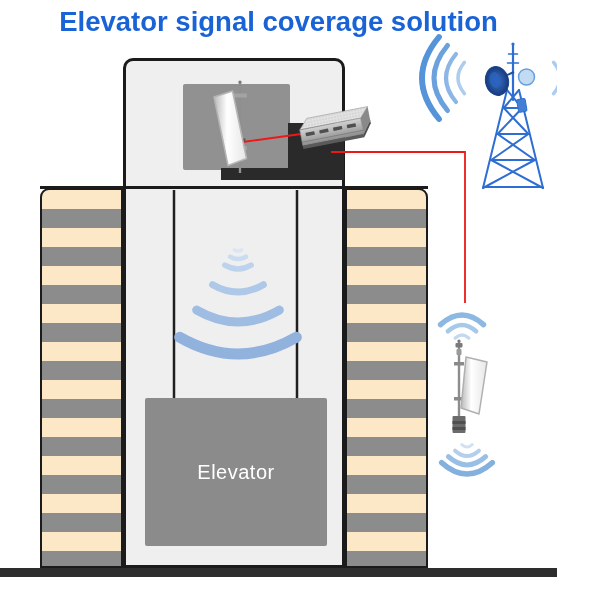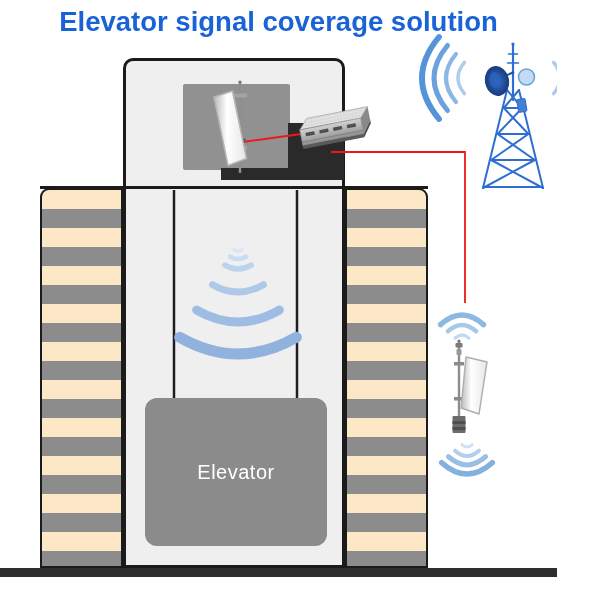--- a/index.html
+++ b/index.html
@@ -24,21 +24,21 @@
     background:#efefef;border:3px solid #1b1b1b;border-radius:10px 10px 0 0;z-index:1;
   }
   .top-edge{
     position:absolute;left:40px;top:186px;width:388px;height:3px;background:#1b1b1b;z-index:2;
   }
   .ground{
     position:absolute;left:0;top:568px;width:600px;height:9px;background:#2d2d2d;z-index:2;
   }
   .car{
     position:absolute;left:145px;top:398px;width:182px;height:148px;background:#8b8b8b;
-    border-radius:12px;display:flex;align-items:center;justify-content:center;z-index:3;
+    border-radius:2px;display:flex;align-items:center;justify-content:center;z-index:3;
   }
   .car-label{color:#ffffff;font-size:20px;letter-spacing:0.5px;}
   svg.overlay{position:absolute;left:0;top:0;z-index:4;pointer-events:none;}
 </style>
 </head>
 <body>
 
 <div class="stage">
 
   <div class="title">Elevator signal coverage solution</div>

